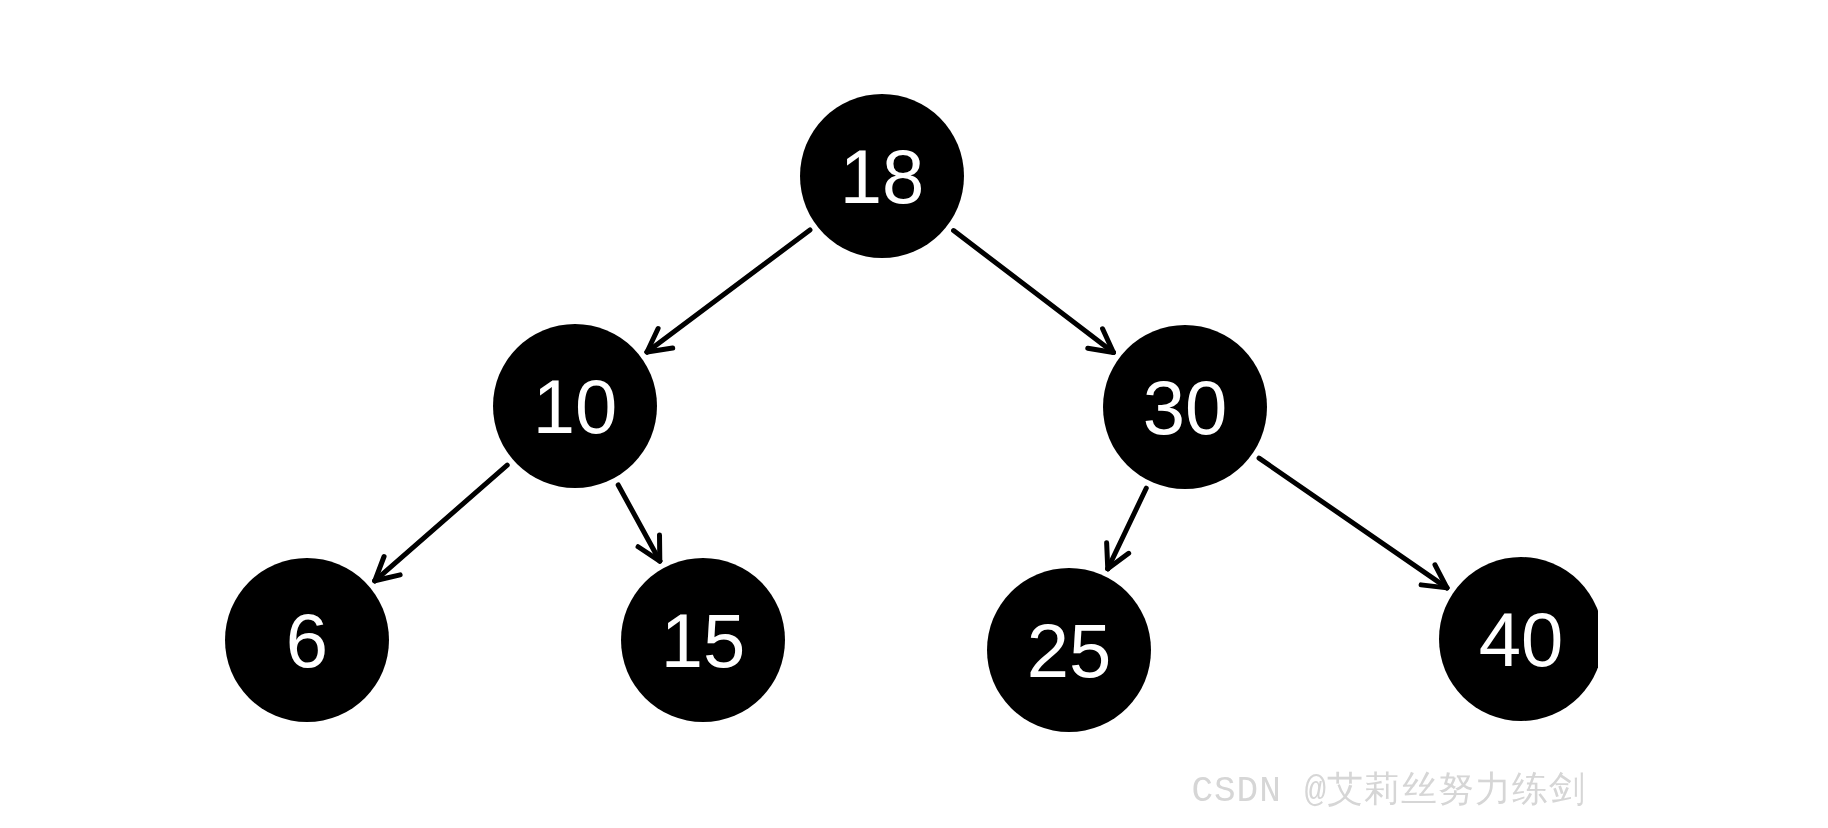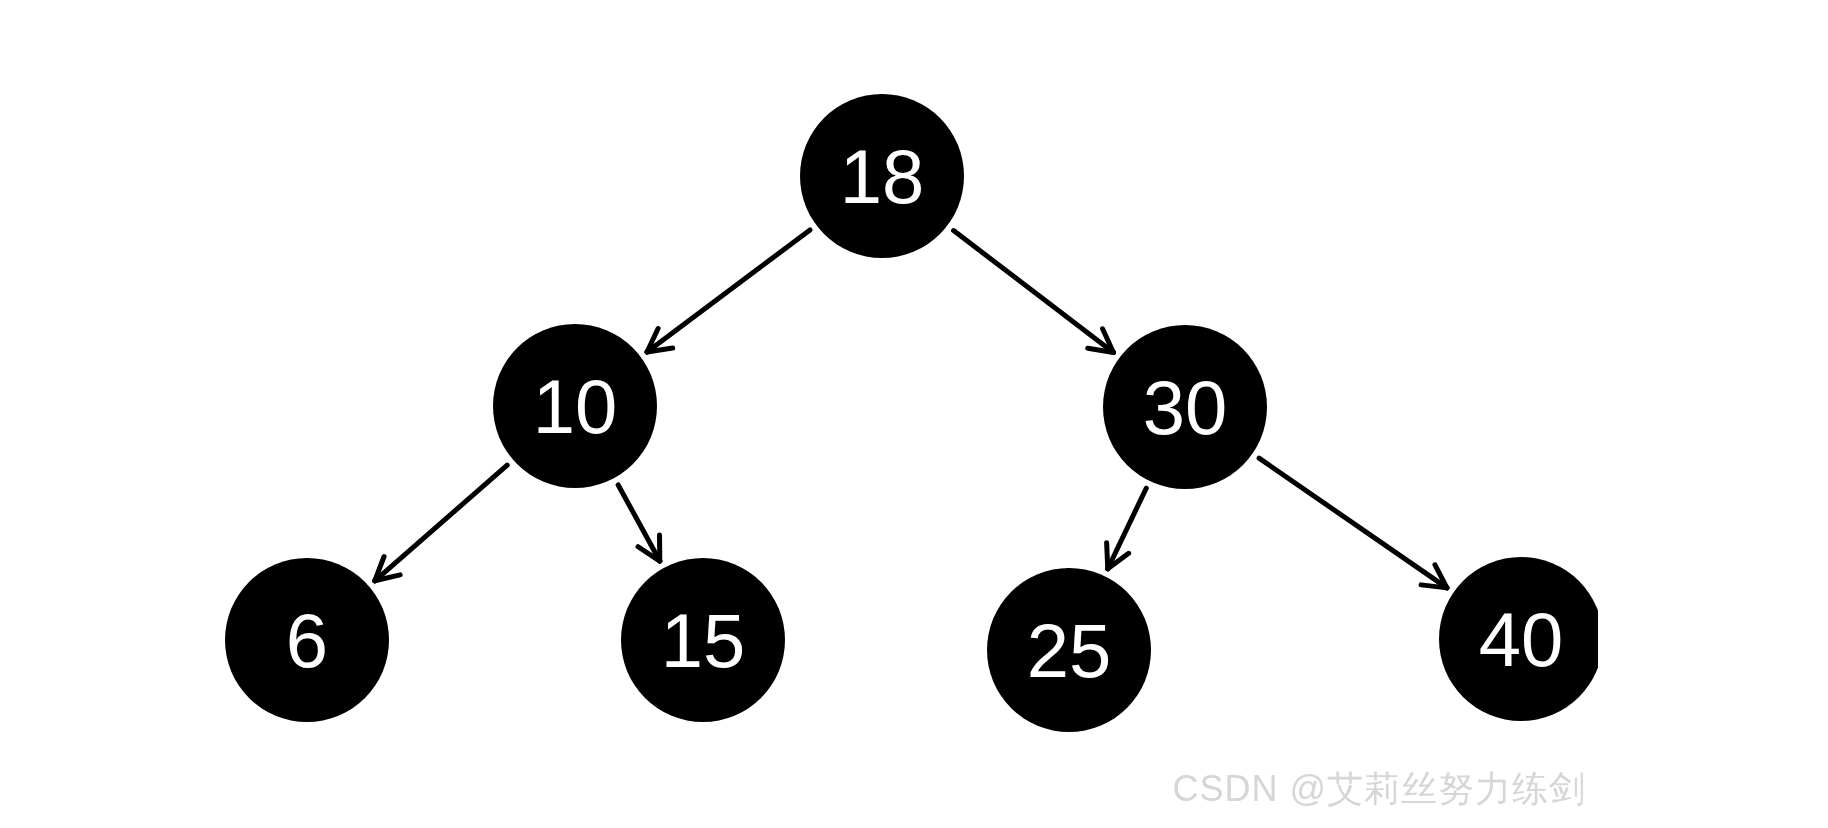--- a/index.html
+++ b/index.html
@@ -28,21 +28,21 @@
     font-weight: 400;
   }
   .watermark {
     position: absolute;
     right: 12px;
     bottom: 14px;
     font-size: 36px;
     letter-spacing: 1px;
     color: #d6d6d6;
     text-shadow: 1px 1px 0 #ffffff;
-    font-family: Liberation Sans, sans-serif;
+    font-family: Liberation Mono, monospace;
     white-space: nowrap;
     user-select: none;
   }
 </style>
 </head>
 <body>
 
 <div class="stage">
   <svg id="tree-svg" viewBox="0 0 1828 828" xmlns="http://www.w3.org/2000/svg">
       <g>

